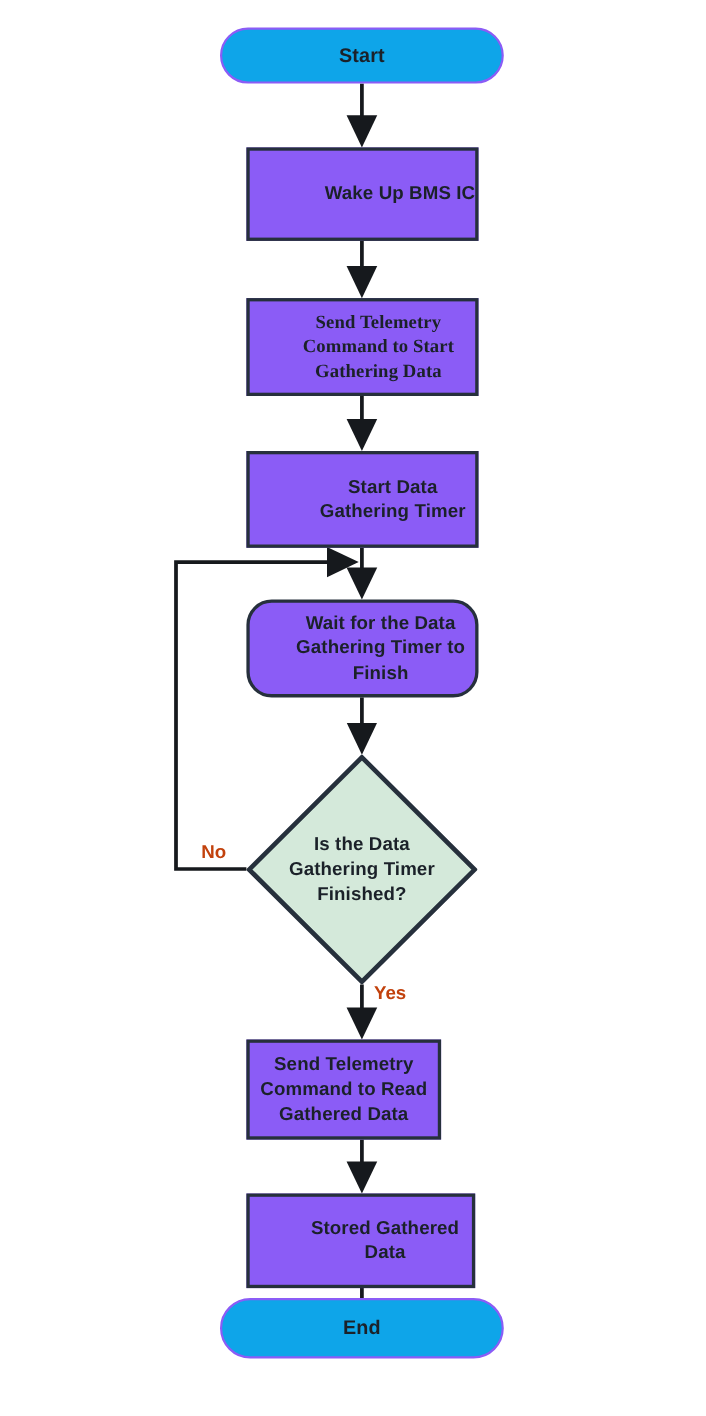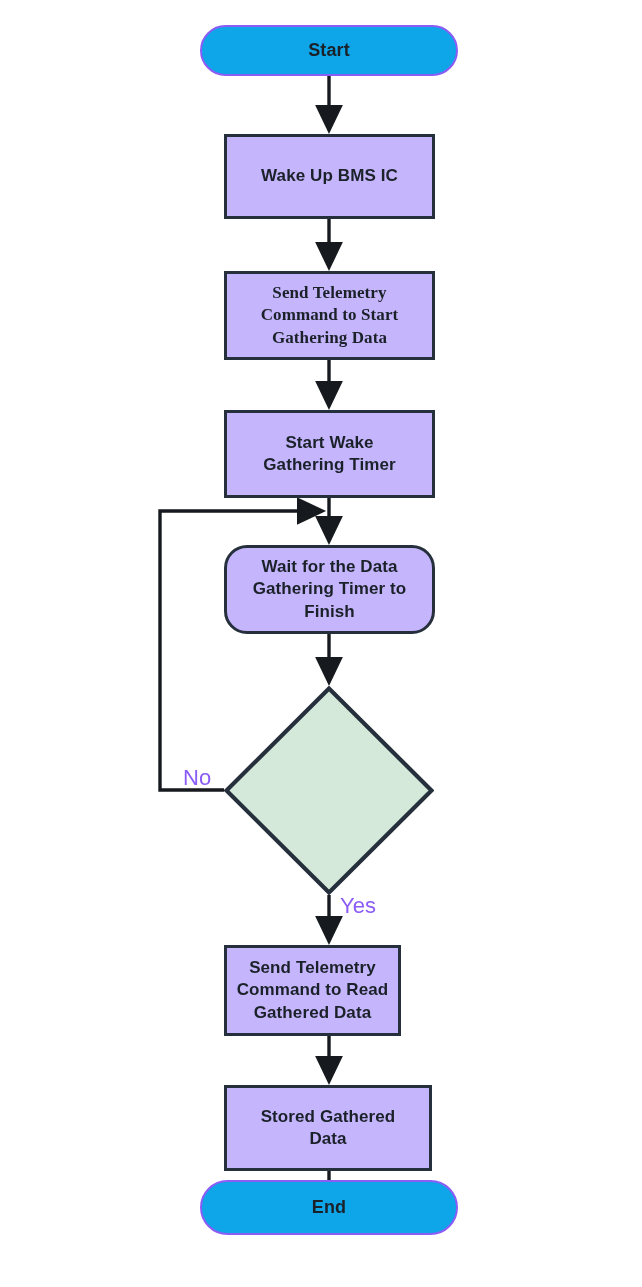--- a/index.html
+++ b/index.html
@@ -41,21 +41,22 @@
 
   .node-terminal {
     border: 2px solid #8b5cf6;
     border-radius: 999px;
     background: #0ea5e9;
     font-size: 18px;
   }
 
   .node-process {
     border: 3px solid #26303c;
-    background: #c4b5fd;
+    background: #8b5cf6;
+    justify-content: flex-end;
   }
 
   .node-decision {
     background: transparent;
     border: none;
   }
   .node-decision .decision-label {
     position: relative;
     z-index: 4;
     pointer-events: none;
@@ -64,23 +65,23 @@
     position: absolute;
     left: 0;
     top: 0;
     width: 100%;
     height: 100%;
     z-index: 1;
   }
 
   .edge-label {
     position: absolute;
-    color: #8b5cf6;
-    font-weight: normal;
-    font-size: 22px;
+    color: #c2410c;
+    font-weight: bold;
+    font-size: 17px;
     z-index: 5;
     white-space: nowrap;
   }
 </style>
 </head>
 <body>
 
 <svg id="flow-canvas" viewBox="0 0 642 1287" xmlns="http://www.w3.org/2000/svg">
   <defs>
     <marker id="arrowhead" markerWidth="9" markerHeight="9" refX="7.4" refY="4.5" orient="auto" markerUnits="strokeWidth">
@@ -113,31 +114,32 @@
 
 <div class="node node-process" style="left:224px; top:134px; width:211px; height:85px;">
   <span>Wake Up BMS IC</span>
 </div>
 
 <div class="node node-process" style="left:224px; top:271px; width:211px; height:89px;font-family:Liberation Serif, serif;">
   <span style="display:block; width:176px;">Send Telemetry Command to Start Gathering Data</span>
 </div>
 
 <div class="node node-process" style="left:224px; top:410px; width:211px; height:88px;">
-  <span style="display:block; width:150px;">Start Wake Gathering Timer</span>
+  <span style="display:block; width:150px;">Start Data Gathering Timer</span>
 </div>
 
 <div class="node node-process" style="left:224px; top:545px; width:211px; height:89px;border-radius:23px;">
   <span style="display:block; width:172px;">Wait for the Data Gathering Timer to Finish</span>
 </div>
 
 <div class="node node-decision" style="left:224px; top:686px; width:210px; height:209px;">
   <svg class="diamond-svg" viewBox="0 0 210 209" preserveAspectRatio="none" xmlns="http://www.w3.org/2000/svg">
     <polygon points="105,2.5 207.5,104.5 105,206.5 2.5,104.5" fill="#d4e9da" stroke="#26303c" stroke-width="4.2" stroke-linejoin="miter"></polygon>
   </svg>
+  <span class="decision-label" style="display:block; width:158px;">Is the Data Gathering Timer Finished?</span>
 </div>
 
 <div class="node node-process" style="left:224px; top:945px; width:177px; height:91px;">
   <span style="display:block; width:178px;">Send Telemetry Command to Read Gathered Data</span>
 </div>
 
 <div class="node node-process" style="left:224px; top:1085px; width:208px; height:86px;">
   <span style="display:block; width:158px;">Stored Gathered Data</span>
 </div>
 

